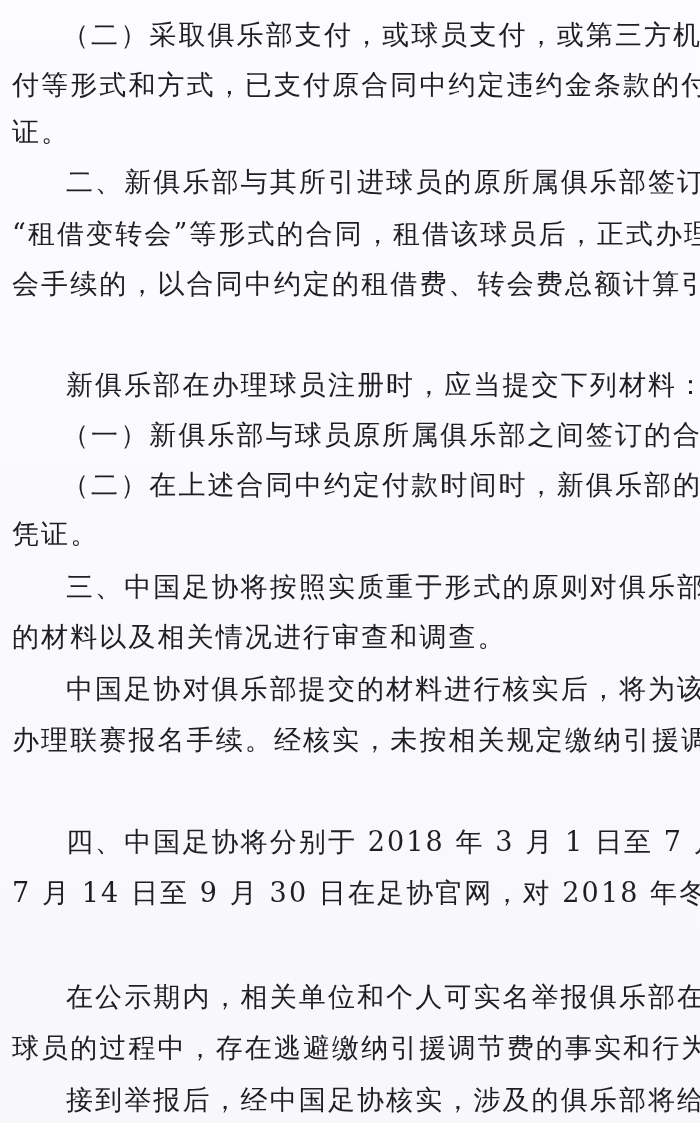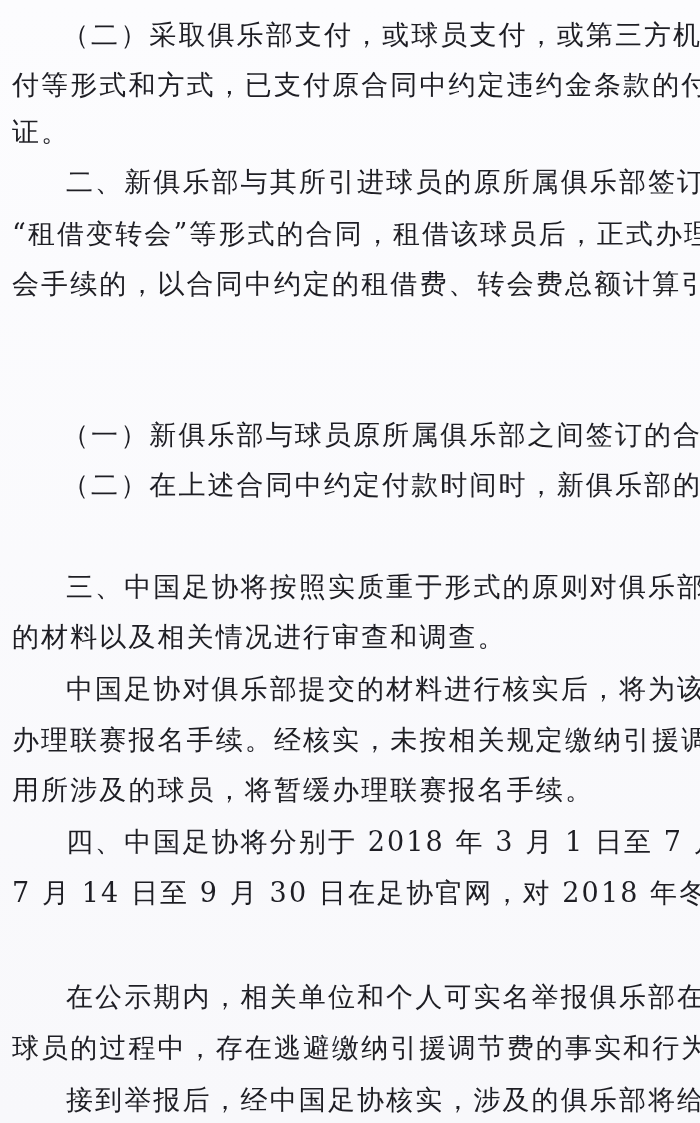--- a/index.html
+++ b/index.html
@@ -35,29 +35,30 @@
 
 <div class="page">
   <div class="line indent-paren indent justify" style="top:15px">（二）采取俱乐部支付，或球员支付，或第三方机构支</div>
   <div class="line justify" style="top:65px">付等形式和方式，已支付原合同中约定违约金条款的付款凭</div>
   <div class="line" style="top:112px">证。</div>
 
   <div class="line indent justify" style="top:162px">二、新俱乐部与其所引进球员的原所属俱乐部签订球员</div>
   <div class="line justify" style="top:214px">“租借变转会”等形式的合同，租借该球员后，正式办理转</div>
   <div class="line justify" style="top:264px">会手续的，以合同中约定的租借费、转会费总额计算引援调</div>
 
+  <div class="line indent" style="top:365px">新俱乐部在办理球员注册时，应当提交下列材料：</div>
   <div class="line indent-paren indent justify" style="top:415px">（一）新俱乐部与球员原所属俱乐部之间签订的合同。</div>
   <div class="line indent-paren indent justify" style="top:465px">（二）在上述合同中约定付款时间时，新俱乐部的付款</div>
+  <div class="line" style="top:514px">凭证。</div>
 
   <div class="line indent justify" style="top:567px">三、中国足协将按照实质重于形式的原则对俱乐部提交</div>
   <div class="line" style="top:617px">的材料以及相关情况进行审查和调查。</div>
 
   <div class="line indent justify" style="top:669px">中国足协对俱乐部提交的材料进行核实后，将为该球员</div>
   <div class="line justify" style="top:720px">办理联赛报名手续。经核实，未按相关规定缴纳引援调节费</div>
-  <div class="line" style="top:770px">用所涉及的球员，将暂缓办理联赛报名手续。</div>
 
   <div class="line indent justify" style="top:822px">四、中国足协将分别于 2018 年 3 月 1 日至 7 月 13 日、</div>
   <div class="line justify" style="top:873px">7 月 14 日至 9 月 30 日在足协官网，对 2018 年冬季、夏季注</div>
 
   <div class="line indent justify" style="top:977px">在公示期内，相关单位和个人可实名举报俱乐部在转入</div>
   <div class="line justify" style="top:1028px">球员的过程中，存在逃避缴纳引援调节费的事实和行为。</div>
   <div class="line indent justify" style="top:1080px">接到举报后，经中国足协核实，涉及的俱乐部将给予扣</div>
 </div>
 
 </body></html>

